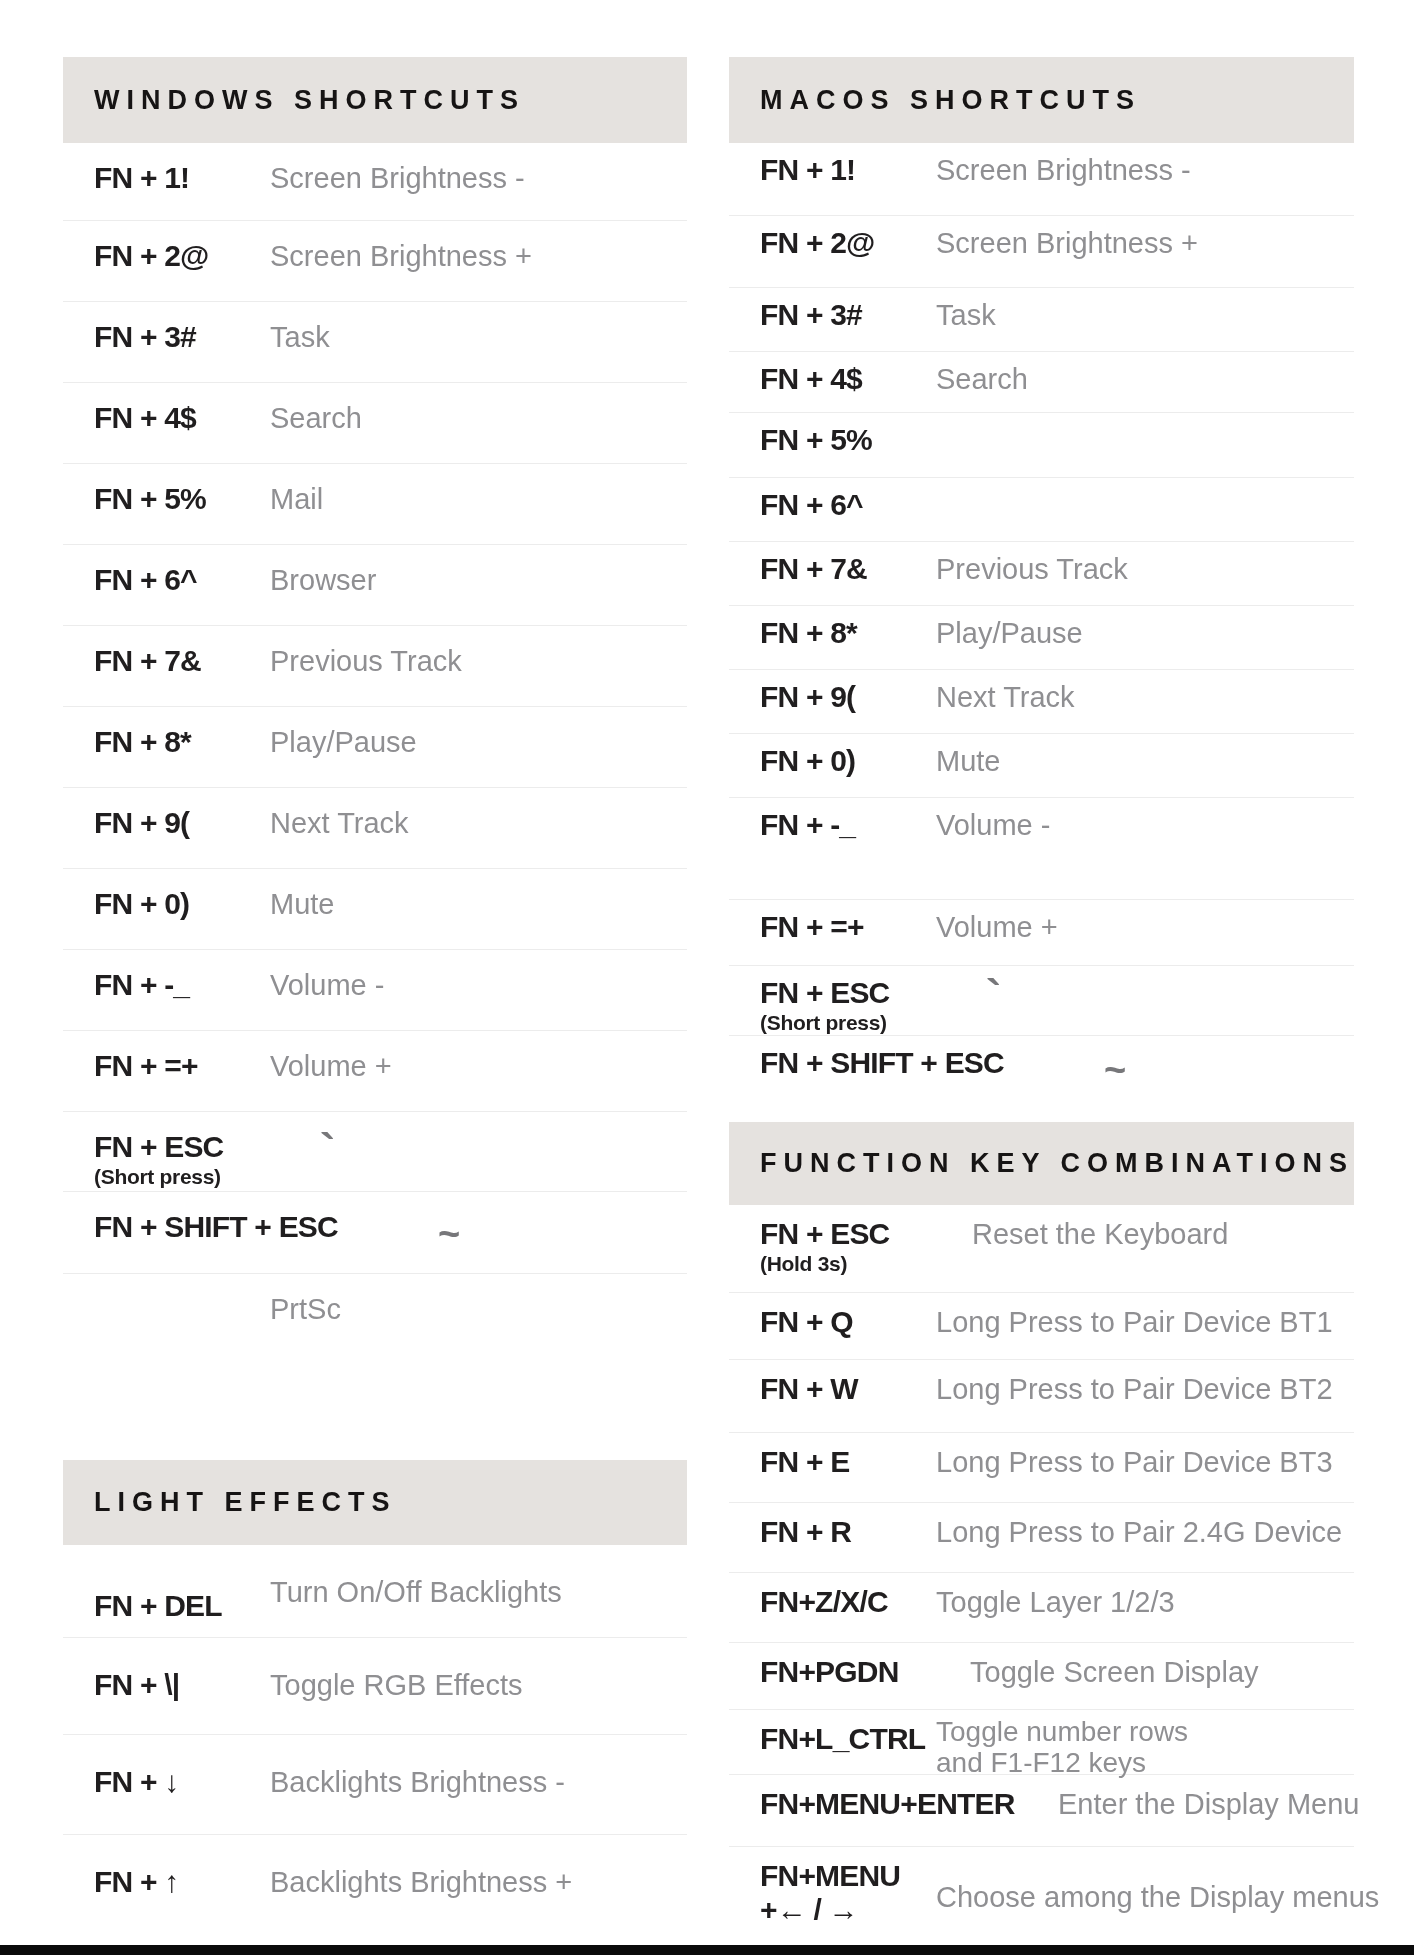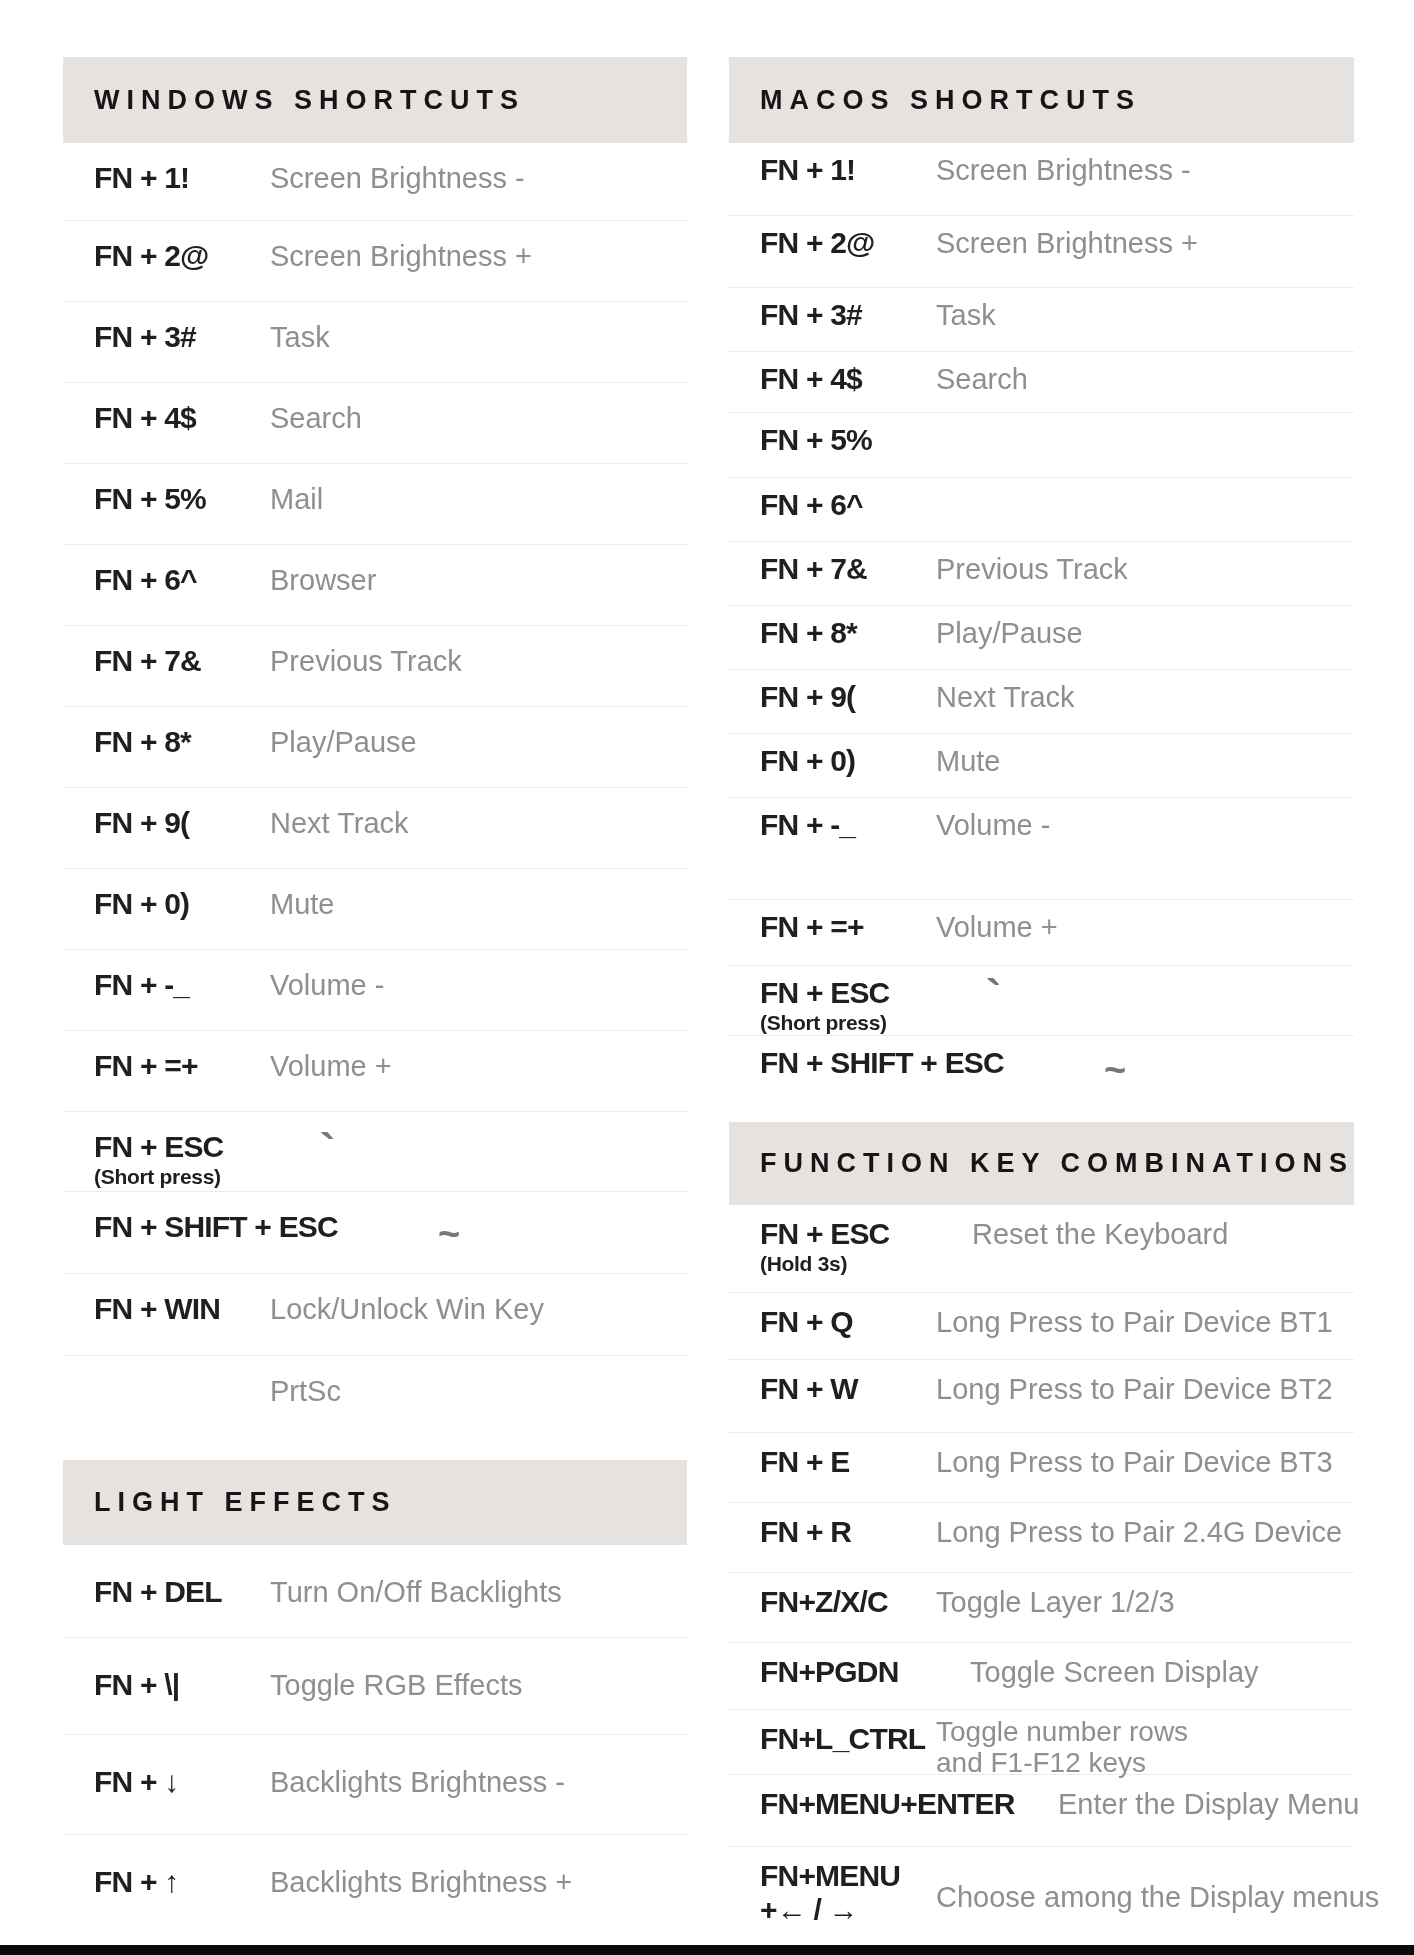--- a/index.html
+++ b/index.html
@@ -130,34 +130,30 @@
             <div class="desc" style="top: 18px;">Volume +</div>
           </div>
           <div class="row" style="height: 80px;">
             <div class="key" style="padding-top: 18px;">FN + ESC<span class="sub">(Short press)</span></div>
             <div class="glyph glyph-backtick" style="left: 257px; top: 18px;">`</div>
           </div>
           <div class="row" style="height: 82px;">
             <div class="key" style="padding-top: 18px;">FN + SHIFT + ESC</div>
             <div class="glyph glyph-tilde" style="left: 375px; top: 22px;">~</div>
           </div>
-          <div class="row" style="height: 82px;">
-            <div class="key" style="padding-top: 18px;">FN + WIN</div>
-            <div class="desc" style="top: 18px;">Lock/Unlock Win Key</div>
-          </div>
           <div class="row no-border" style="height: 80px;">
             <div class="desc" style="top: 18px;">PrtSc</div>
           </div>
         </div>
     </div>
     <div class="section section-abs abs-light">
       <div class="section-header" style="height:85px">LIGHT EFFECTS</div>
       <div id="rows-light">
           <div class="row" style="height: 93px;">
-            <div class="key" style="padding-top: 30px;">FN + DEL</div>
+            <div class="key" style="padding-top: 44px;">FN + DEL</div>
             <div class="desc" style="top: 30px;">Turn On/Off Backlights</div>
           </div>
           <div class="row" style="height: 97px;">
             <div class="key" style="padding-top: 30px;">FN + \|</div>
             <div class="desc" style="top: 30px;">Toggle RGB Effects</div>
           </div>
           <div class="row" style="height: 100px;">
             <div class="key" style="padding-top: 30px;">FN + ↓</div>
             <div class="desc" style="top: 30px;">Backlights Brightness -</div>
           </div>

